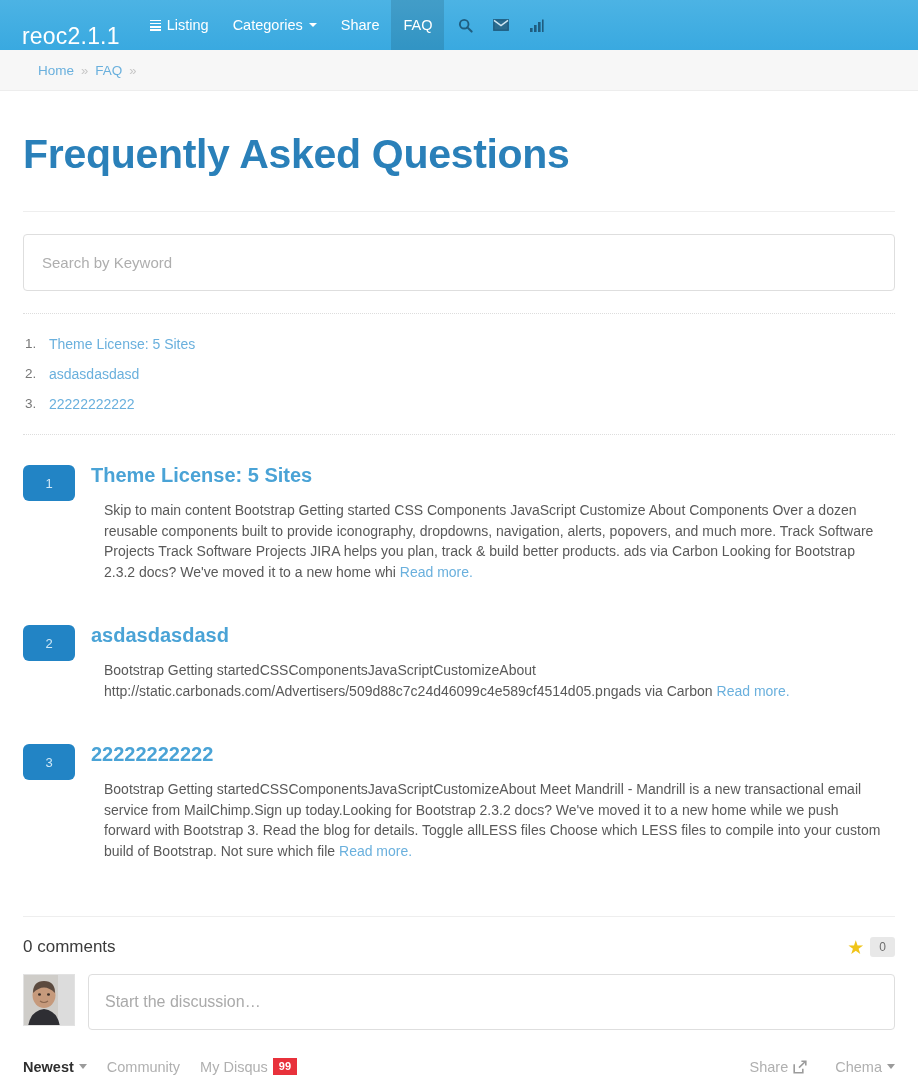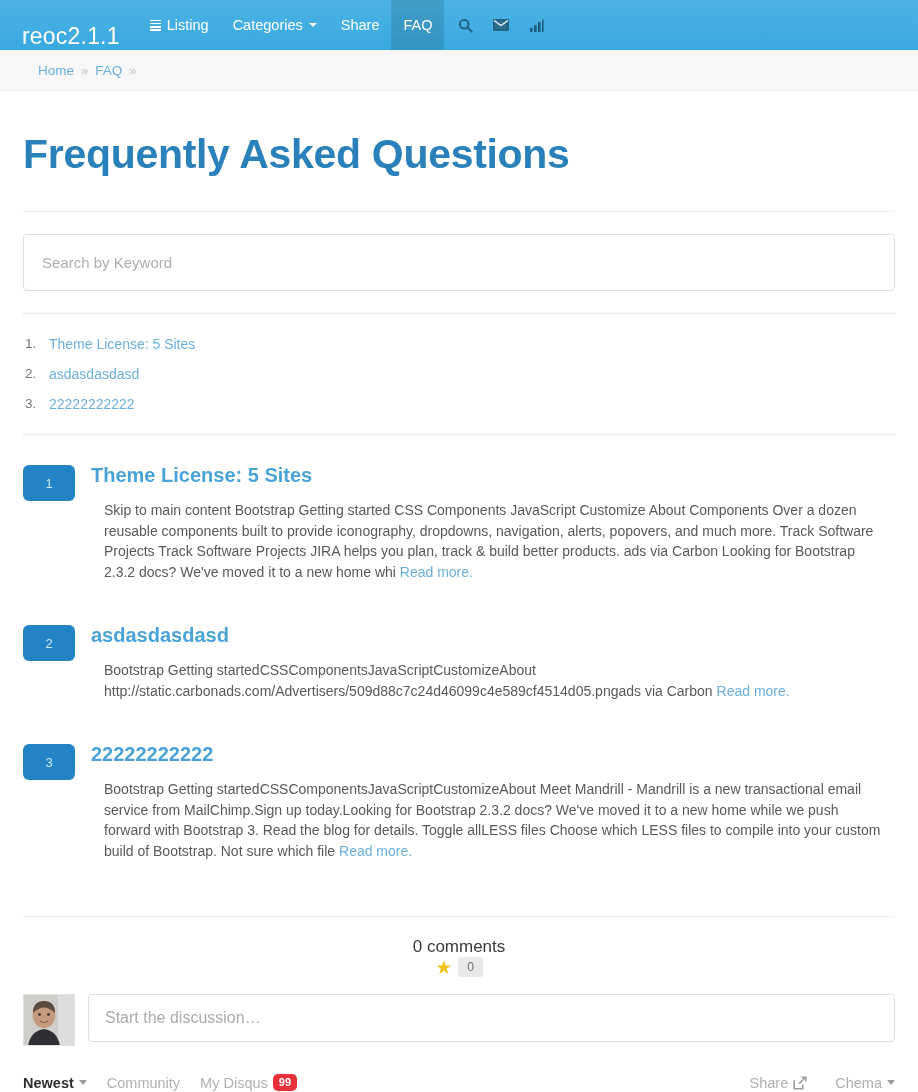--- a/index.html
+++ b/index.html
@@ -209,21 +209,21 @@
     cursor: pointer;
   }
 
   
   .comments { padding: 14px 0 0 0; }
   .comments-hr {
     border: 0; border-top: 1px solid #eeeeee;
     margin: 0 0 20px 0;
   }
   .comments-head {
-    display: flex; align-items: center;  flex-direction: column;
+    display: flex; align-items: center; justify-content: space-between;
   }
   .comments-count {
     font-size: 17px;
     color: #3b3b3b;
   }
   .rating {
     display: flex; align-items: center; gap: 6px;
   }
   .star { font-size: 19px; color: #f0c419; line-height: 1; }
   .rating-count {
@@ -245,21 +245,21 @@
     width: 52px; height: 52px;
     flex: 0 0 auto;
     border: 1px solid #e2e2e2;
     overflow: hidden;
     background: #d9d9d9;
     position: relative;
   }
   .avatar svg { display: block; }
   .composer-input {
     flex: 1 1 auto;
-    height: 48px;
+    height: 56px;
     border: 1px solid #dedede;
     border-radius: 4px;
     padding: 0 16px;
     font-size: 16px;
     color: #555;
     outline: none;
     background: #fff;
     font-family: "Liberation Sans", sans-serif;
   }
   .composer-input::placeholder { color: #aaaaaa; }
@@ -284,21 +284,21 @@
     border-left: 4px solid transparent;
     border-right: 4px solid transparent;
     border-top: 5px solid #9b9b9b;
     display: inline-block;
   }
   .dq-badge {
     background: #e8313b;
     color: #ffffff;
     font-size: 11px;
     font-weight: bold;
-    border-radius: 5px;
+    border-radius: 0;
     padding: 2px 6px;
     line-height: 1.2;
   }
   .share-icon svg { display:block; }
 </style>
 </head>
 <body>
 
 <div class="navbar">
   <a class="brand">

